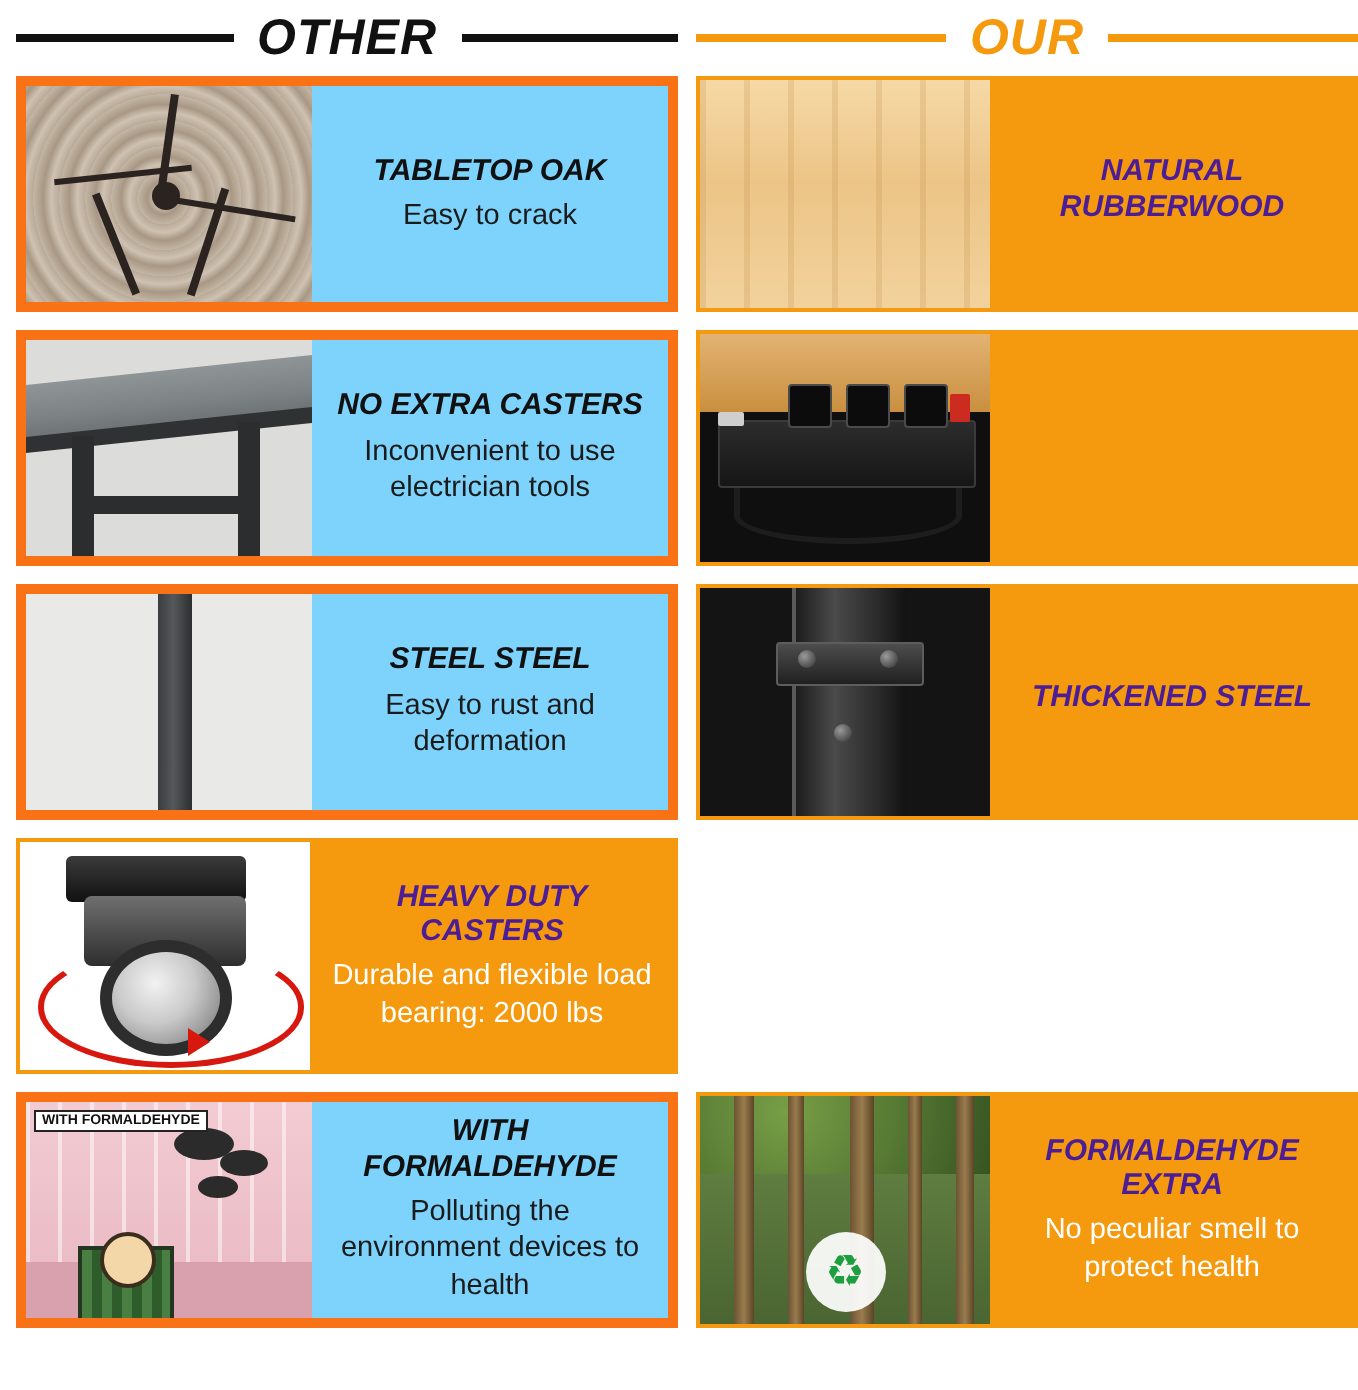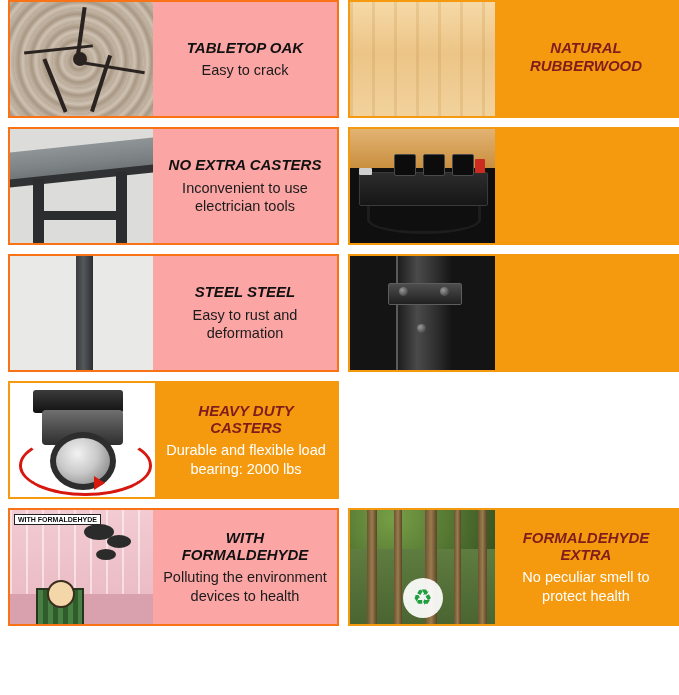--- a/index.html
+++ b/index.html
@@ -61,22 +61,22 @@
     gap: 9px;
     height: 118px;
   }
   .card {
     flex: 0 0 331px;
     display: flex;
     box-sizing: border-box;
     overflow: hidden;
   }
   .card.other {
-    background: #fca5a5;
-    border: 2px solid #f97316;
+    background: #7dd3fc;
+    border: 5px solid #f97316;
   }
   .card.our {
     background: #f59a0f;
     border: 2px solid #f59a0f;
   }
   .thumb {
     flex: 0 0 143px;
     position: relative;
     overflow: hidden;
     background: #cccccc;
@@ -93,21 +93,21 @@
     box-sizing: border-box;
   }
   .ttl {
     font-size: 15px;
     font-weight: bold;
     font-style: italic;
     color: #111111;
     line-height: 1.15;
     margin-bottom: 5px;
   }
-  .card.our .ttl { color: #7f1d1d; }
+  .card.our .ttl { color: #4c1d95; }
   .desc {
     font-size: 14.5px;
     color: #1b1b1b;
     line-height: 1.28;
   }
   .card.our .desc { color: #ffffff; }
 
   
   
   .art-oak {
@@ -297,20 +297,32 @@
     background: rgba(255,255,255,.92);
     display: flex; align-items: center; justify-content: center;
     color: #1e9e3e; font-size: 22px; line-height: 1;
   }
 </style>
 </head>
 <body>
 
 <div class="page">
 
+  <div class="headers">
+    <div class="hdr-col left">
+      <div class="hdr-rule"></div>
+      <div class="hdr-text">OTHER</div>
+      <div class="hdr-rule"></div>
+    </div>
+    <div class="hdr-col right">
+      <div class="hdr-rule orange"></div>
+      <div class="hdr-text orange">OUR</div>
+      <div class="hdr-rule orange"></div>
+    </div>
+  </div>
 
   <div class="rows">
 
     <div class="row">
       <div class="card other">
         <div class="thumb">
           <div class="art-oak"></div>
           <div class="crack" style="left:48%;top:4%;width:4px;height:46%;transform:rotate(8deg);"></div>
           <div class="crack" style="left:30%;top:48%;width:4px;height:50%;transform:rotate(-22deg);"></div>
           <div class="crack" style="left:62%;top:46%;width:4px;height:52%;transform:rotate(18deg);"></div>
@@ -377,20 +389,21 @@
       <div class="card our">
         <div class="thumb">
           <div class="art-post"></div>
           <div class="post"></div>
           <div class="post-block"></div>
           <div class="bolt" style="left:34%;top:27%;"></div>
           <div class="bolt" style="left:62%;top:27%;"></div>
           <div class="bolt" style="left:46%;top:60%;"></div>
         </div>
         <div class="txt">
+          <div class="ttl">THICKENED STEEL</div>
         </div>
       </div>
     </div>
 
     <div class="row">
       <div class="card our">
         <div class="thumb">
           <div class="art-caster"></div>
           <div class="hc-plate"></div>
           <div class="hc-body"></div>

